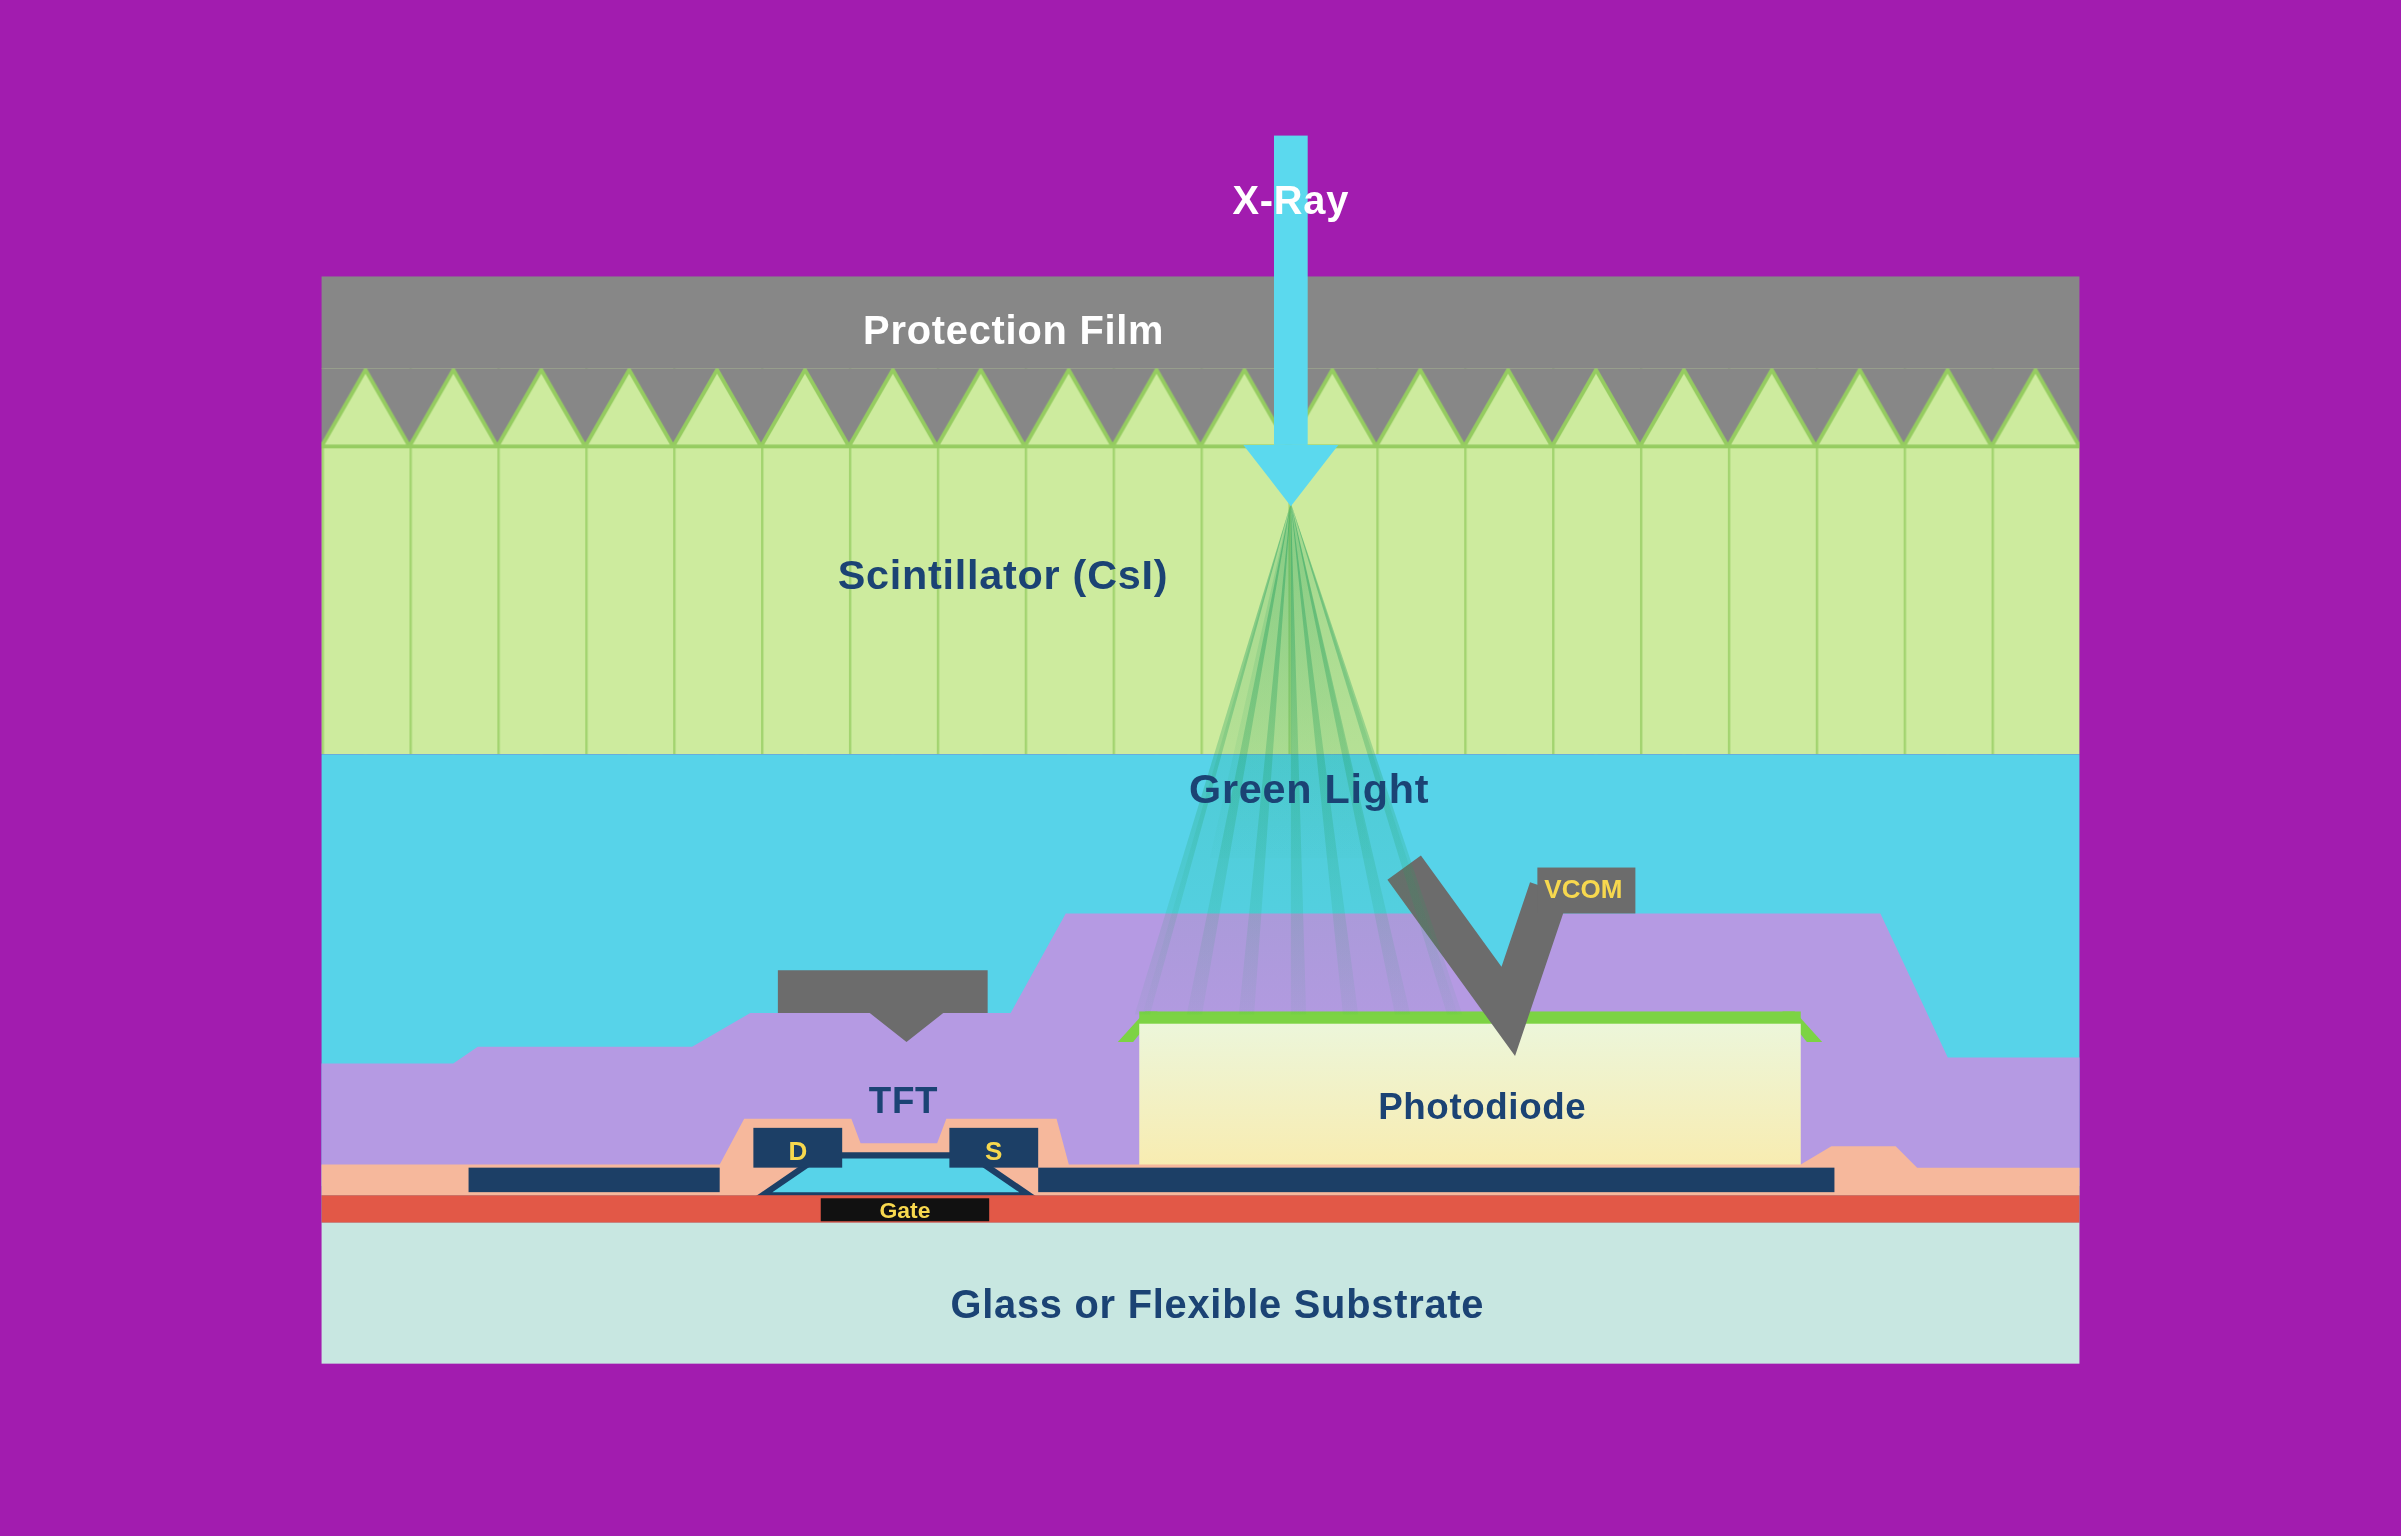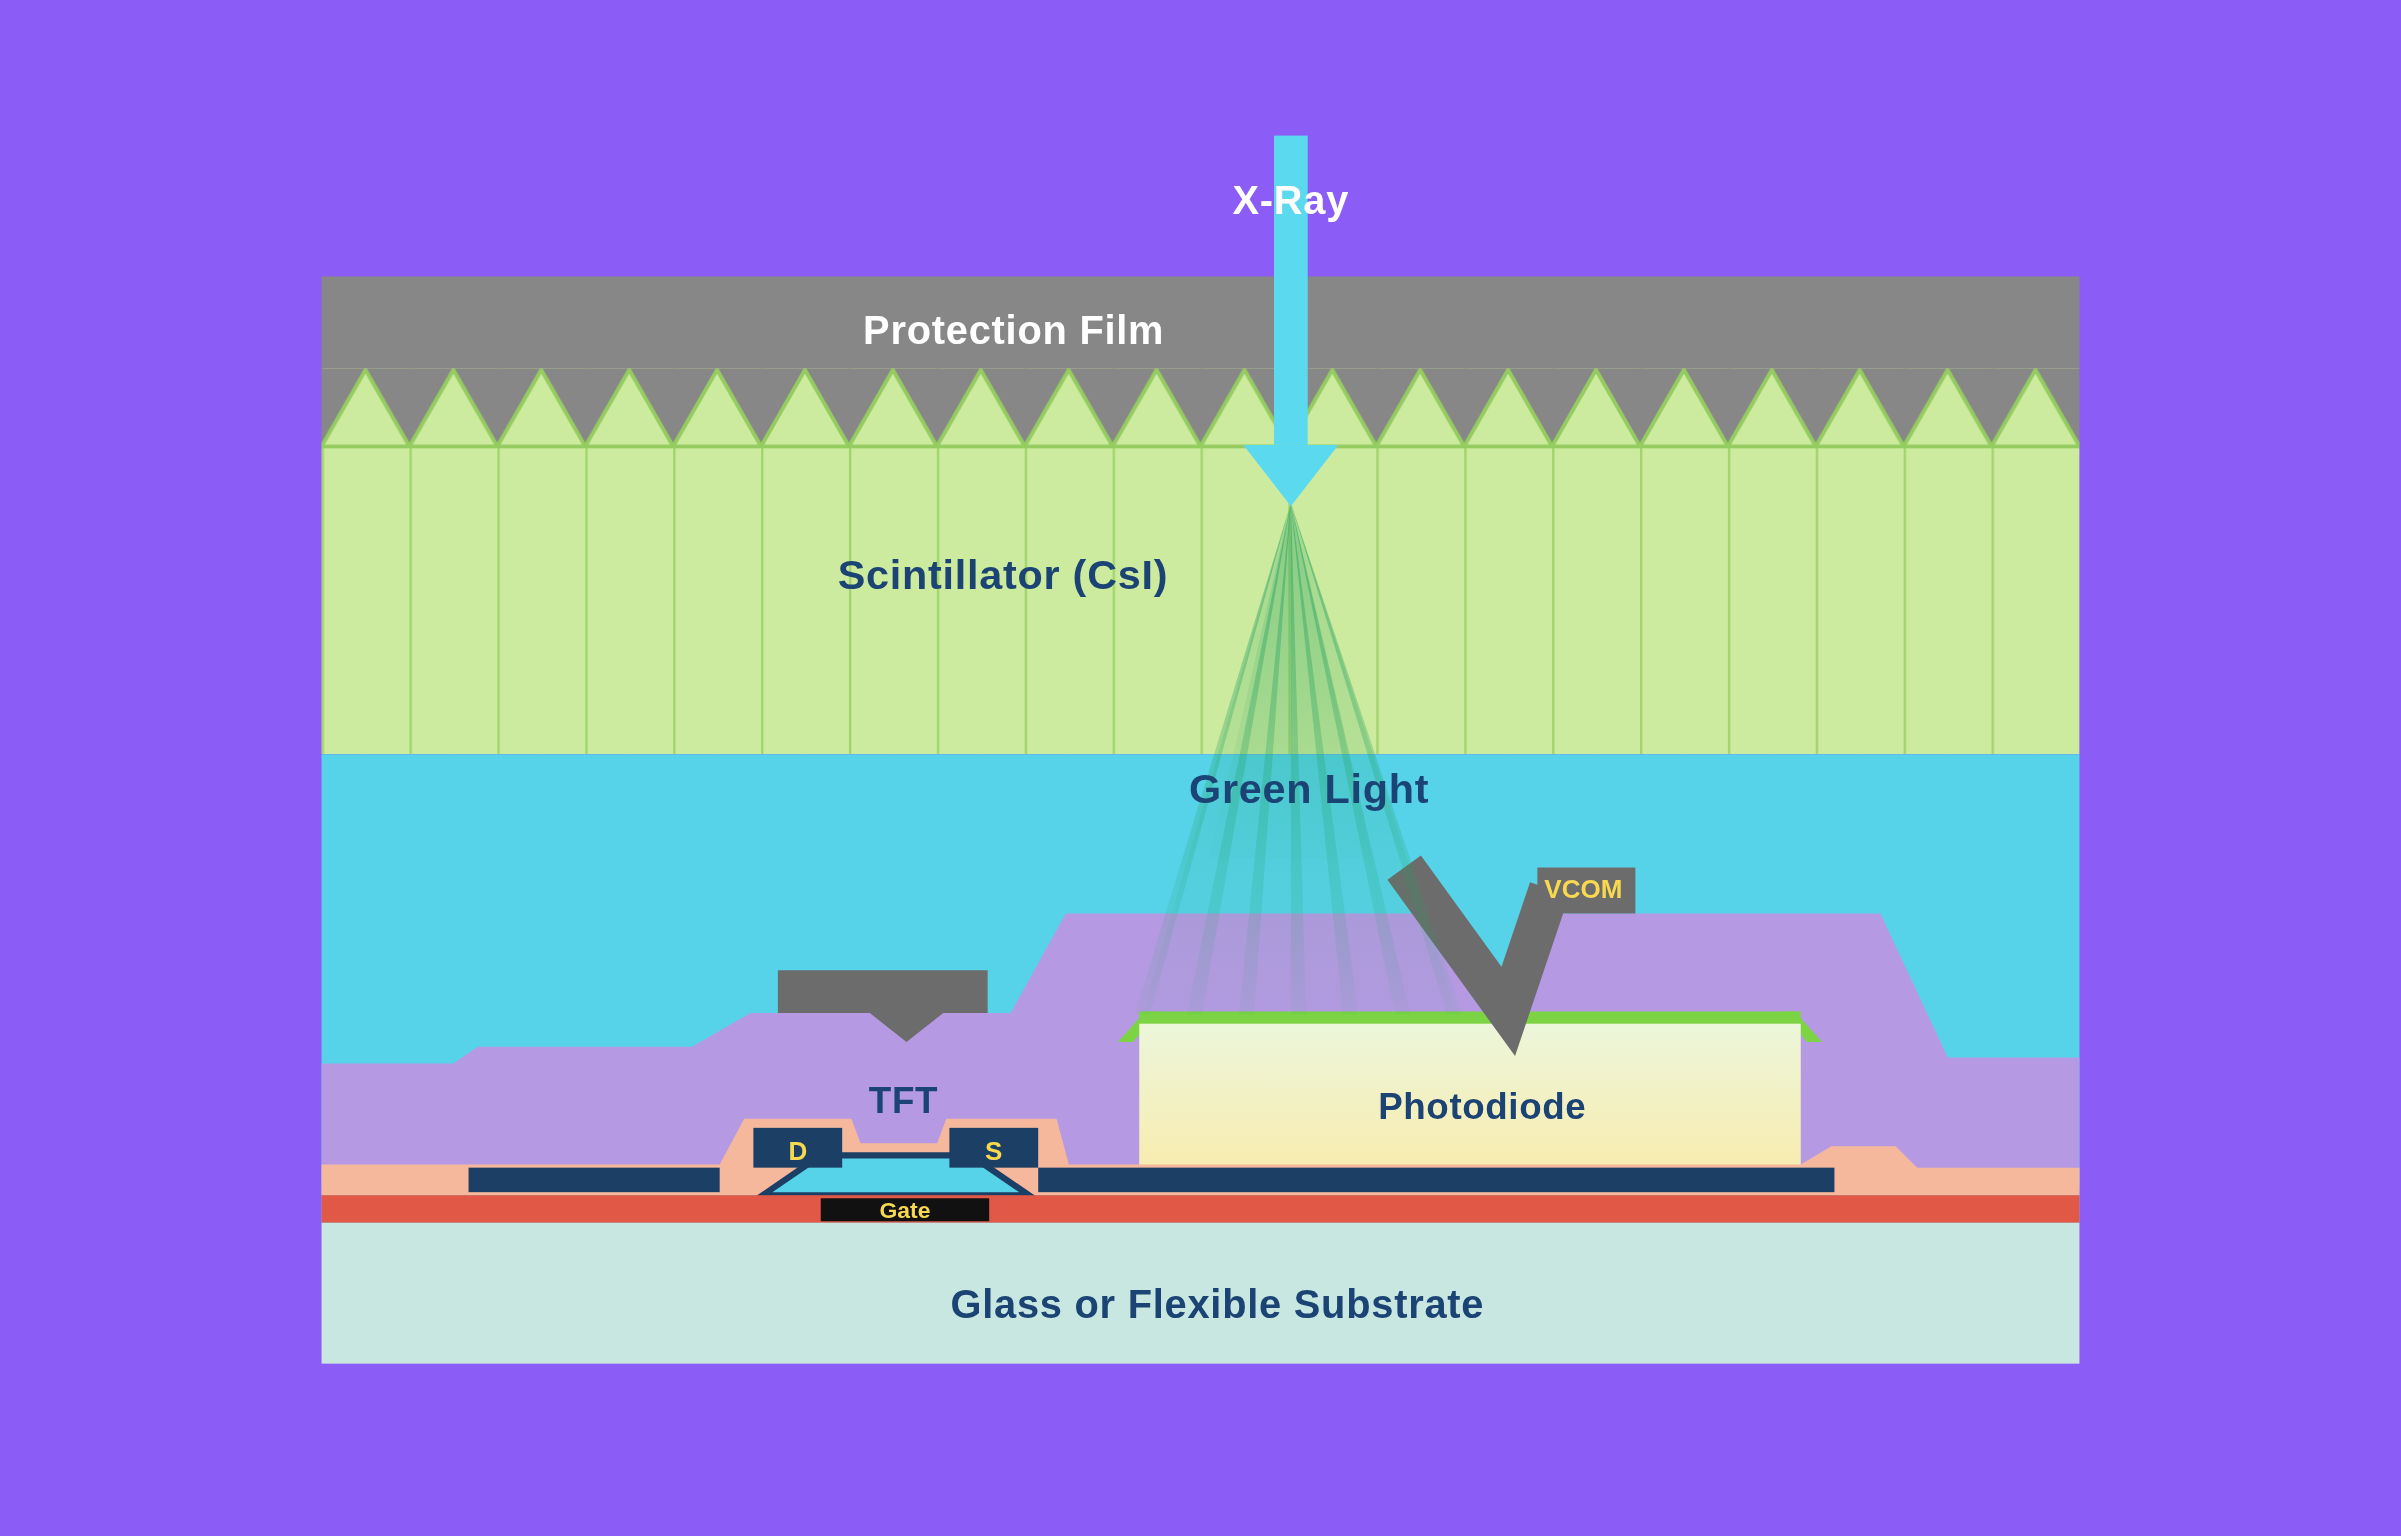--- a/index.html
+++ b/index.html
@@ -1,16 +1,16 @@
 <!DOCTYPE html>
 <html style="font-size:7.7px"><head>
 <meta charset="utf-8">
 <style>
   html,body{margin:0;padding:0;width:100%;height:100%;background:#ffffff;}
-  .stage{width:100vw;height:100vh;display:flex;align-items:center;justify-content:center;background:#8b5cf6;}
+  .stage{width:100vw;height:100vh;display:flex;align-items:center;justify-content:center;background:#a21caf;}
   svg{width:100%;height:100%;display:block;}
   text{font-family:"Liberation Sans","DejaVu Sans",sans-serif;font-weight:700;text-anchor:middle;}
   .fs-xl{font-size:27px;letter-spacing:.5px;}
   .fs-lg{font-size:26px;letter-spacing:.5px;}
   .fs-md{font-size:24px;letter-spacing:.4px;}
   .fs-sm{font-size:17px;}
   .fs-xs{font-size:15px;}
 </style>
 </head>
 <body>

